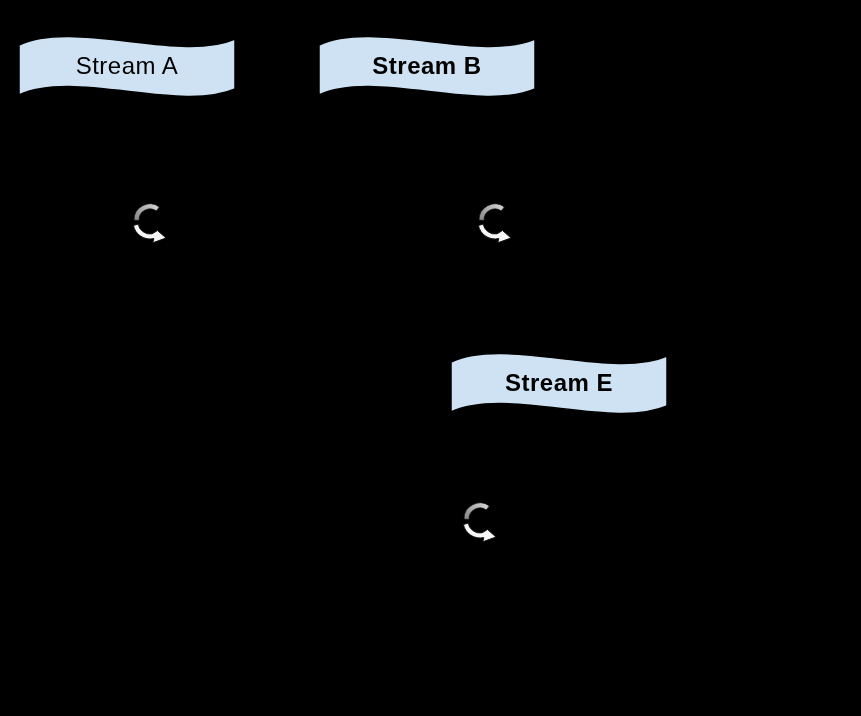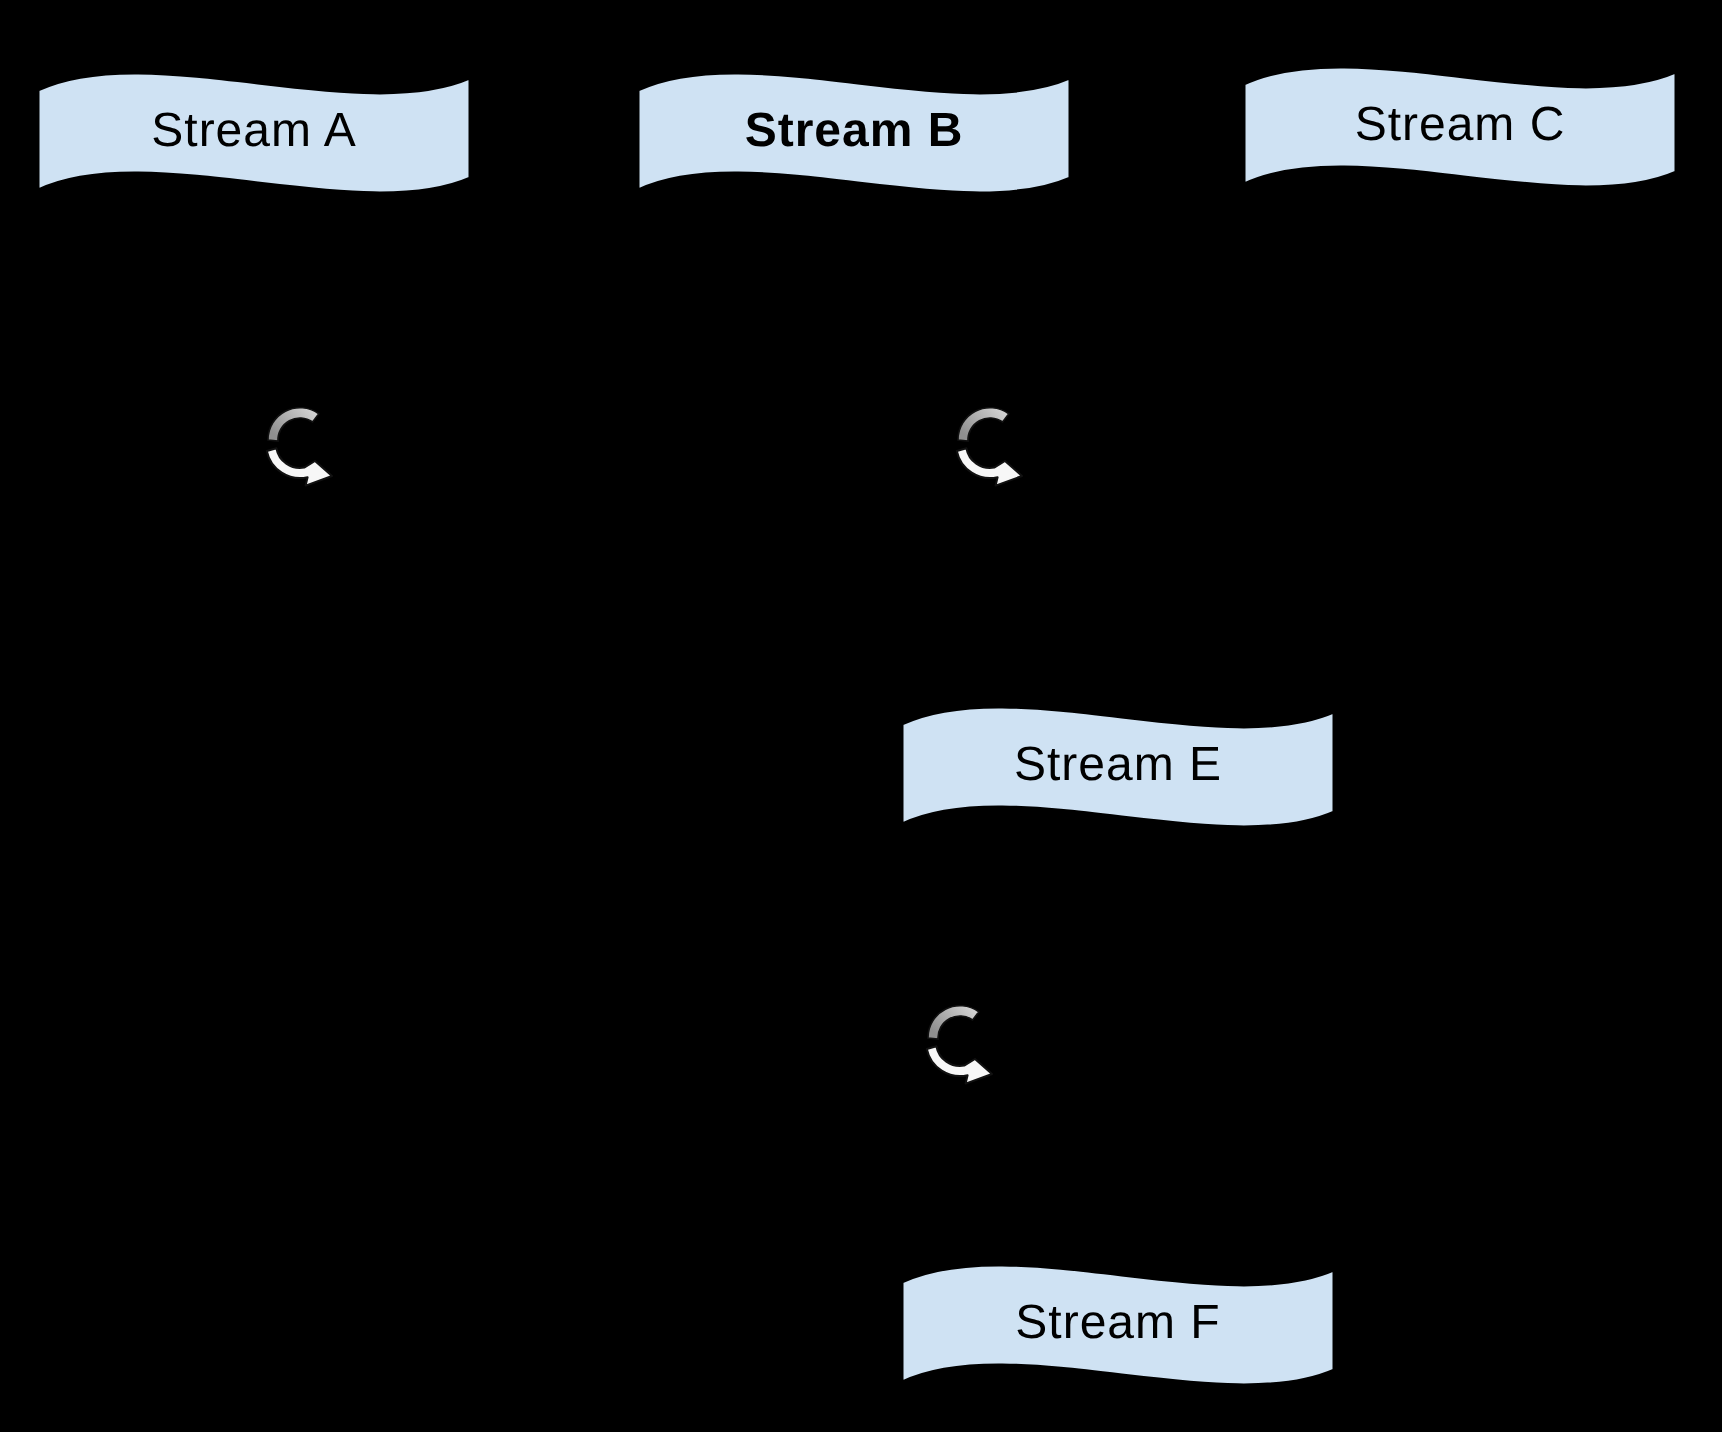--- a/index.html
+++ b/index.html
@@ -49,21 +49,21 @@
     width: 40px;
     height: 48px;
   }
   .loop-icon svg { width: 100%; height: 100%; overflow: visible; }
 
   
   #node-a { left: 18px;  top: 28px; }
   #node-b { left: 318px; top: 28px; font-weight: bold; }
   #node-c { left: 621px; top: 25px; }
   #node-d { left: 150px; top: 347px; }
-  #node-e { left: 450px; top: 345px; }
+  #node-e { left: 450px; top: 345px; font-weight: bold; }
   #node-f { left: 450px; top: 624px; }
 
   
   #loop-1 { left: 131px; top: 199px; }
   #loop-2 { left: 476px; top: 199px; }
   #loop-3 { left: 461px; top: 498px; }
 </style>
 </head>
 <body>
 
@@ -92,41 +92,29 @@
     <span class="stream-label">Stream A</span>
   </div>
 
   <div class="stream-node" id="node-b">
     <svg class="wave" viewBox="0 0 218 74" preserveAspectRatio="none">
       <use href="#wave-sym" width="218" height="74"></use>
     </svg>
     <span class="stream-label">Stream B</span>
   </div>
 
-  <div class="stream-node" id="node-c">
-    <svg class="wave" viewBox="0 0 218 74" preserveAspectRatio="none">
-      <use href="#wave-sym" width="218" height="74"></use>
-    </svg>
-    <span class="stream-label">Stream C</span>
-  </div>
 
 
   <div class="stream-node" id="node-e">
     <svg class="wave" viewBox="0 0 218 74" preserveAspectRatio="none">
       <use href="#wave-sym" width="218" height="74"></use>
     </svg>
     <span class="stream-label">Stream E</span>
   </div>
 
-  <div class="stream-node" id="node-f">
-    <svg class="wave" viewBox="0 0 218 74" preserveAspectRatio="none">
-      <use href="#wave-sym" width="218" height="74"></use>
-    </svg>
-    <span class="stream-label">Stream F</span>
-  </div>
 
   <div class="loop-icon" id="loop-1">
     <svg viewBox="0 0 40 48">
         <use href="#loop-sym" width="40" height="48"></use>
       </svg>
   </div>
 
   <div class="loop-icon" id="loop-2">
     <svg viewBox="0 0 40 48">
         <use href="#loop-sym" width="40" height="48"></use>

